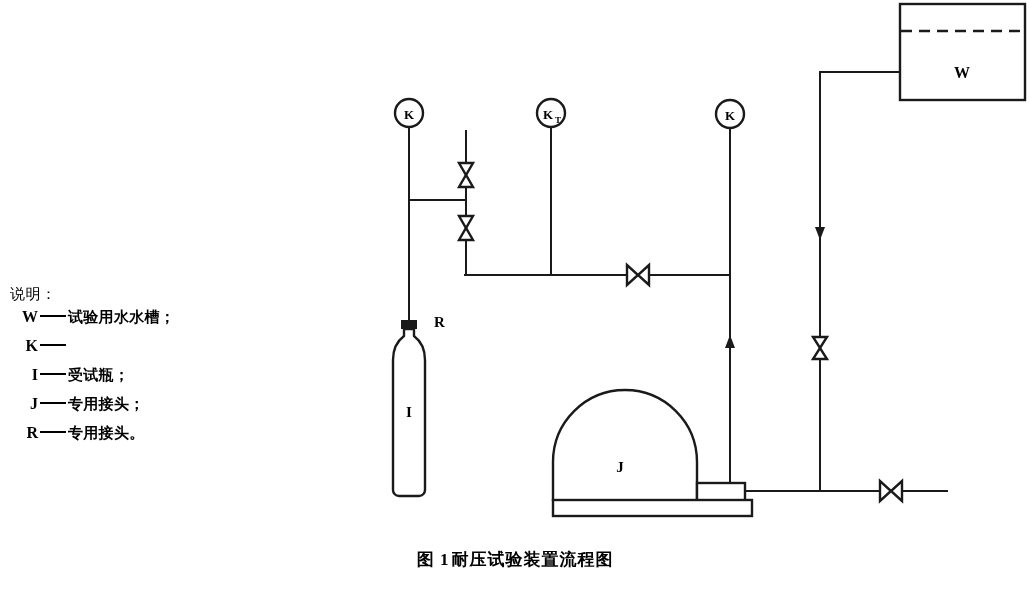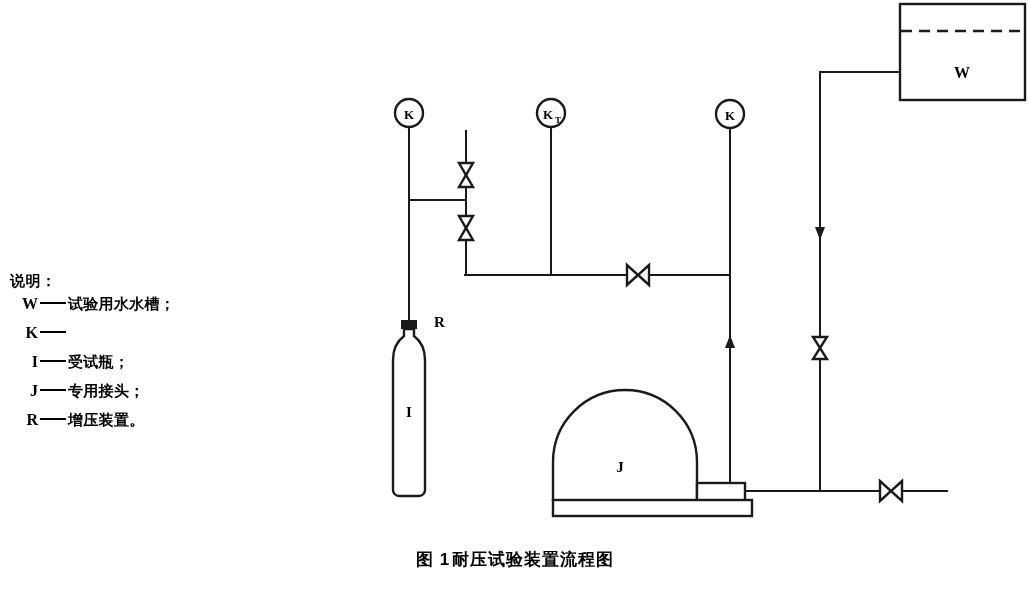--- a/index.html
+++ b/index.html
@@ -26,24 +26,24 @@
     height: 590px;
   }
   .legend-block {
     position: absolute;
     left: 4px;
     top: 272px;
     width: 330px;
   }
   .legend-title {
     font-family: "Liberation Serif", "DejaVu Serif", serif;
-    font-weight: bold;
+    font-weight: normal;
     font-size: 15px;
     color: #000;
-    margin: 0 0 4px 6px;
+    margin: 13px 0 4px 6px;
     letter-spacing: 0.5px;
   }
   .legend-row {
     display: flex;
     align-items: baseline;
     height: 29px;
     font-size: 15px;
     font-weight: bold;
     color: #000;
   }
@@ -79,21 +79,21 @@
     left: 0;
     top: 548px;
     width: 1030px;
     text-align: center;
     font-family: "Liberation Sans", "DejaVu Sans", sans-serif;
     font-weight: bold;
     font-size: 17px;
     letter-spacing: 1px;
     color: #000;
   }
-  .fig-caption .cap-num { margin-right: 2px; }
+  .fig-caption .cap-num { margin-right: 2px; font-family: Liberation Serif, serif; }
   .svg-label {
     font-family: "Liberation Serif", "DejaVu Serif", serif;
     font-weight: bold;
     fill: #000;
   }
 </style>
 </head>
 <body>
 
 <div id="figure-root">
@@ -224,21 +224,21 @@
 
     <div class="legend-row">
       <span class="legend-sym"><span>J</span></span>
       <span class="legend-dash"></span>
       <span class="legend-text">专用接头；</span>
     </div>
 
     <div class="legend-row">
       <span class="legend-sym"><span>R</span></span>
       <span class="legend-dash"></span>
-      <span class="legend-text">增压装置。</span>
+      <span class="legend-text">专用接头。</span>
     </div>
   </div>
 
   <div class="fig-caption">
     <span class="cap-num">图 1</span><span>耐压试验装置流程图</span>
   </div>
 
 </div>
 
 </body></html>

